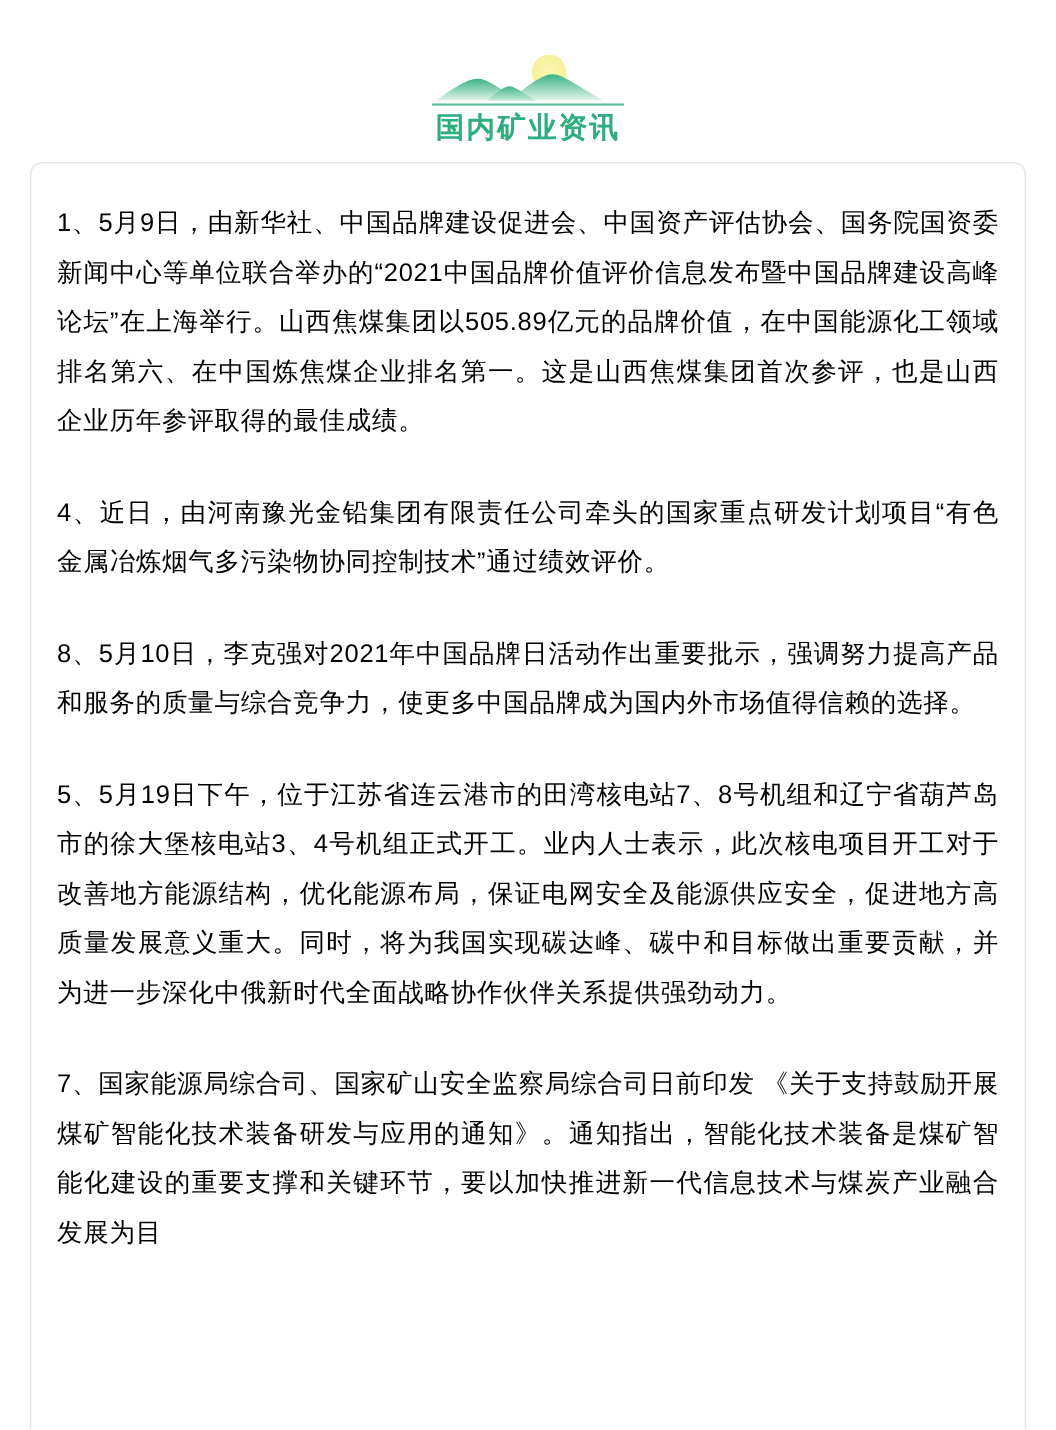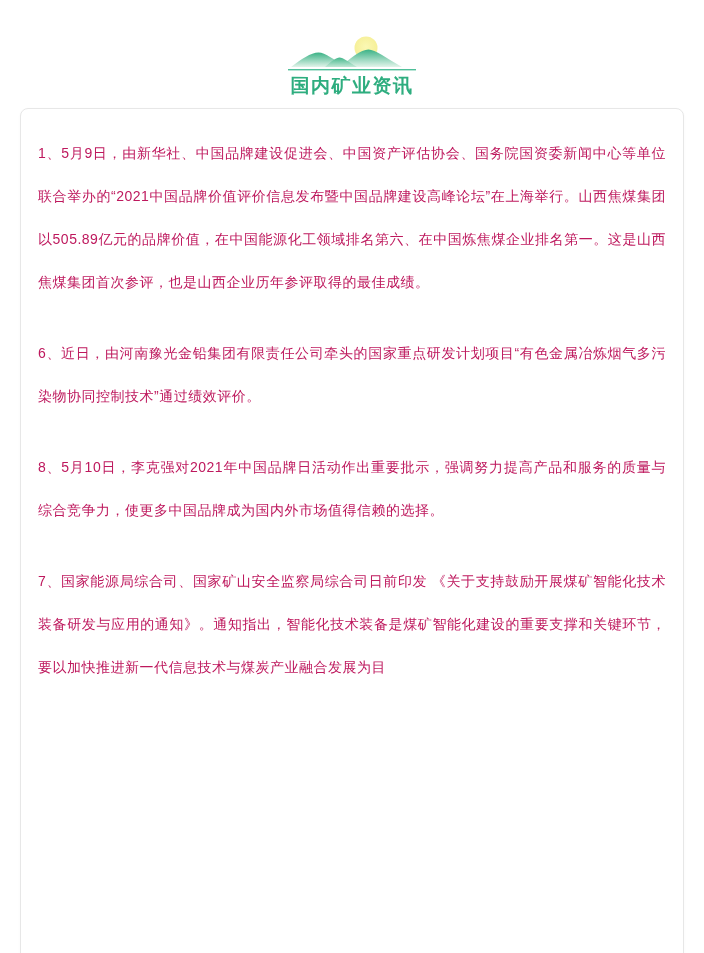--- a/index.html
+++ b/index.html
@@ -31,24 +31,24 @@
     background: #ffffff;
     border: 1px solid #e7e7e7;
     border-radius: 8px;
     padding: 23px 17px 60px 17px;
     box-shadow: 0 1px 3px rgba(0,0,0,0.03);
     min-height: 900px;
     box-sizing: border-box;
   }
   .para {
     margin: 0 0 28px 0;
-    font-size: 14px;
-    line-height: 43px;
+    font-size: 17px;
+    line-height: 33px;
     letter-spacing: 0.5px;
-    color: #be185d;
+    color: #000000;
     text-align: justify;
     word-break: break-all;
   }
   
   .para:nth-child(5) { margin-bottom: 59px; }
   .para:last-child { margin-bottom: 0; }
 </style>
 </head>
 <body>
 
@@ -79,19 +79,20 @@
         </g>
         <rect x="0" y="34" width="128" height="1.4" fill="#4fbf99"></rect>
       </svg>
     </div>
     <h1 class="page-title">国内矿业资讯</h1>
   </header>
 
   <main class="card">
     <div class="paragraphs">
         <p class="para">1、5月9日，由新华社、中国品牌建设促进会、中国资产评估协会、国务院国资委新闻中心等单位联合举办的“2021中国品牌价值评价信息发布暨中国品牌建设高峰论坛”在上海举行。山西焦煤集团以505.89亿元的品牌价值，在中国能源化工领域排名第六、在中国炼焦煤企业排名第一。这是山西焦煤集团首次参评，也是山西企业历年参评取得的最佳成绩。</p>
-        <p class="para">6、近日，由河南豫光金铅集团有限责任公司牵头的国家重点研发计划项目“有色金属冶炼烟气多污染物协同控制技术”通过绩效评价。</p>
+        <p class="para">4、近日，由河南豫光金铅集团有限责任公司牵头的国家重点研发计划项目“有色金属冶炼烟气多污染物协同控制技术”通过绩效评价。</p>
         <p class="para">8、5月10日，李克强对2021年中国品牌日活动作出重要批示，强调努力提高产品和服务的质量与综合竞争力，使更多中国品牌成为国内外市场值得信赖的选择。</p>
+        <p class="para">5、5月19日下午，位于江苏省连云港市的田湾核电站7、8号机组和辽宁省葫芦岛市的徐大堡核电站3、4号机组正式开工。业内人士表示，此次核电项目开工对于改善地方能源结构，优化能源布局，保证电网安全及能源供应安全，促进地方高质量发展意义重大。同时，将为我国实现碳达峰、碳中和目标做出重要贡献，并为进一步深化中俄新时代全面战略协作伙伴关系提供强劲动力。</p>
         <p class="para">7、国家能源局综合司、国家矿山安全监察局综合司日前印发 《关于支持鼓励开展煤矿智能化技术装备研发与应用的通知》。通知指出，智能化技术装备是煤矿智能化建设的重要支撑和关键环节，要以加快推进新一代信息技术与煤炭产业融合发展为目</p>
       </div>
   </main>
 
 </div>
 
 </body></html>

